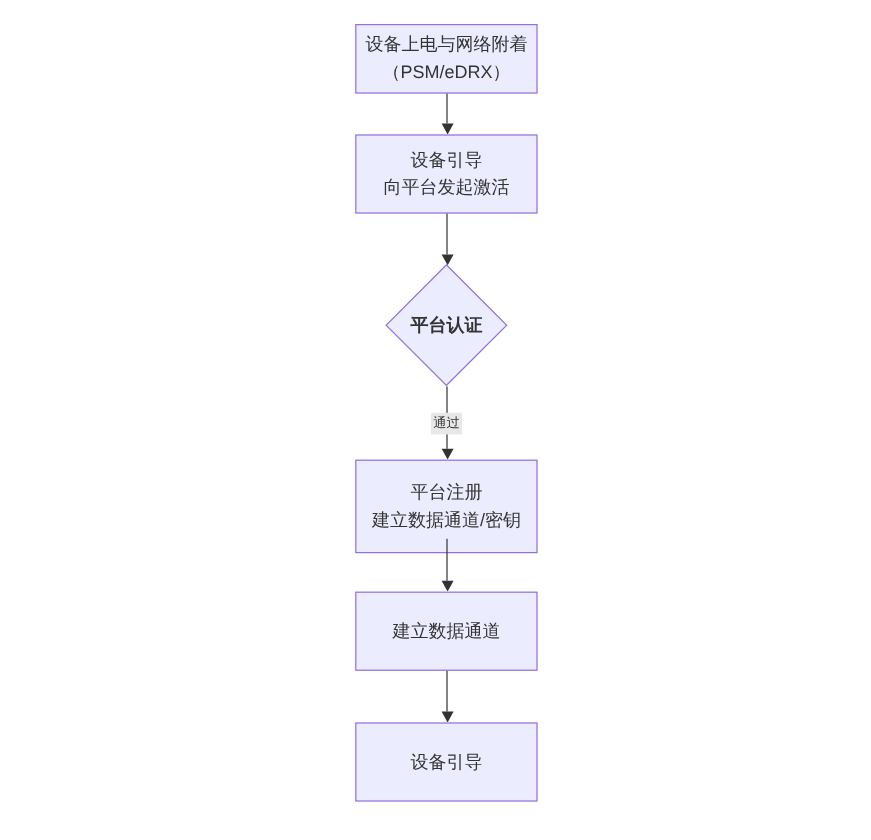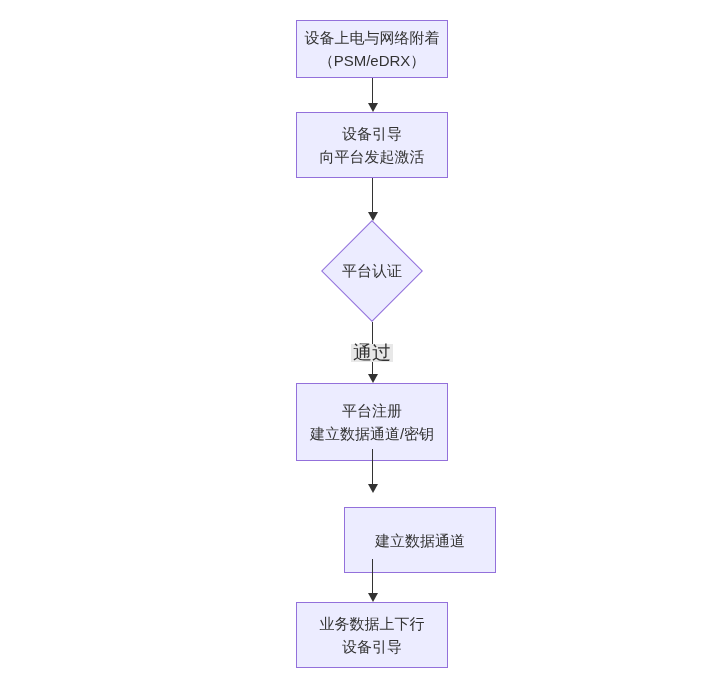--- a/index.html
+++ b/index.html
@@ -34,21 +34,21 @@
     align-items:center;
     justify-content:center;
     text-align:right;
     font-size:15px;
     line-height:23px;
     box-sizing:border-box;
   }
   .node-a{top:20px;height:58px;}
   .node-b{top:112px;height:66px;}
   .node-d{top:383px;height:78px;}
-  .node-e{top:507px;height:66px;margin-left:48px;}
+  .node-e{top:493px;height:66px;}
   .node-f{top:602px;height:66px;}
   .diamond-wrap{
     position:absolute;
     left:336px;
     top:235px;
     width:72px;
     height:72px;
   }
   .diamond-shape{
     position:absolute;
@@ -61,20 +61,21 @@
   .diamond-label{
     position:absolute;
     left:-40px;
     top:0;
     width:152px;
     height:72px;
     display:flex;
     align-items:center;
     justify-content:center;
     font-size:15px;
+    font-weight:bold;
   }
   .edge-line{
     position:absolute;
     left:372px;
     width:1px;
     background:var(--edge-line);
   }
   .arrowhead{
     position:absolute;
     left:368px;
@@ -82,21 +83,21 @@
     height:0;
     border-left:5px solid transparent;
     border-right:5px solid transparent;
     border-top:9px solid var(--edge-line);
   }
   .edge-label{
     position:absolute;
     left:372px;
     transform:translateX(-50%);
     background:var(--edge-label-bg);
-    font-size:19px;
+    font-size:11px;
     line-height:18px;
     padding:0 2px;
     white-space:nowrap;
   }
   .line-ab{top:78px;height:25px;}  .head-ab{top:103px;}
   .line-bc{top:178px;height:34px;} .head-bc{top:212px;}
   .line-cd{top:322px;height:52px;} .head-cd{top:374px;}
   .line-de{top:449px;height:35px;} .head-de{top:484px;}
   .line-ef{top:559px;height:34px;} .head-ef{top:593px;}
   .label-cd{top:344px;}
@@ -140,17 +141,16 @@
   <div class="arrowhead head-de"></div>
 
   <div class="node node-e">
     <span>建立数据通道</span>
   </div>
 
   <div class="edge-line line-ef"></div>
   <div class="arrowhead head-ef"></div>
 
   <div class="node node-f">
-    <span>业务数据上下行</span>
     <span>设备引导</span>
   </div>
 
 </div>
 
 </body></html>

